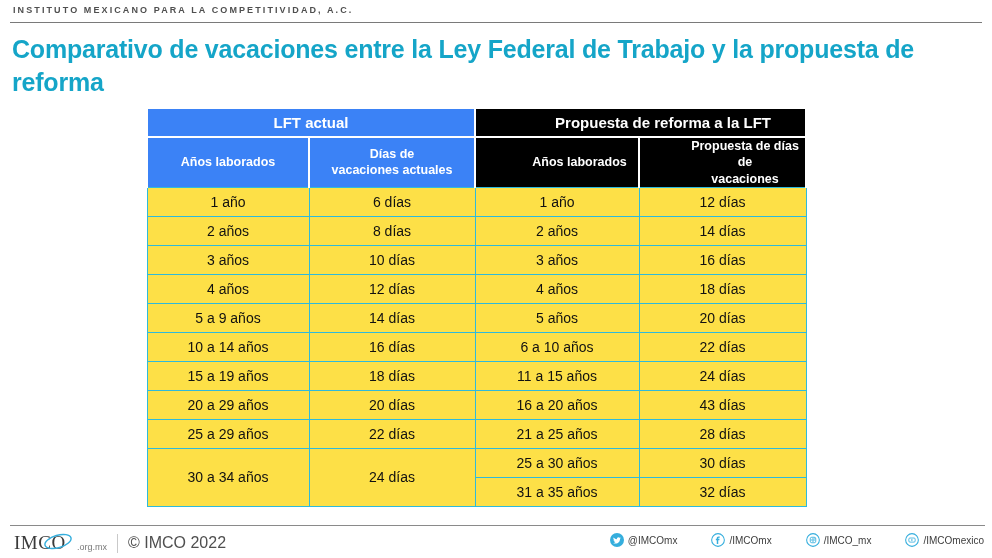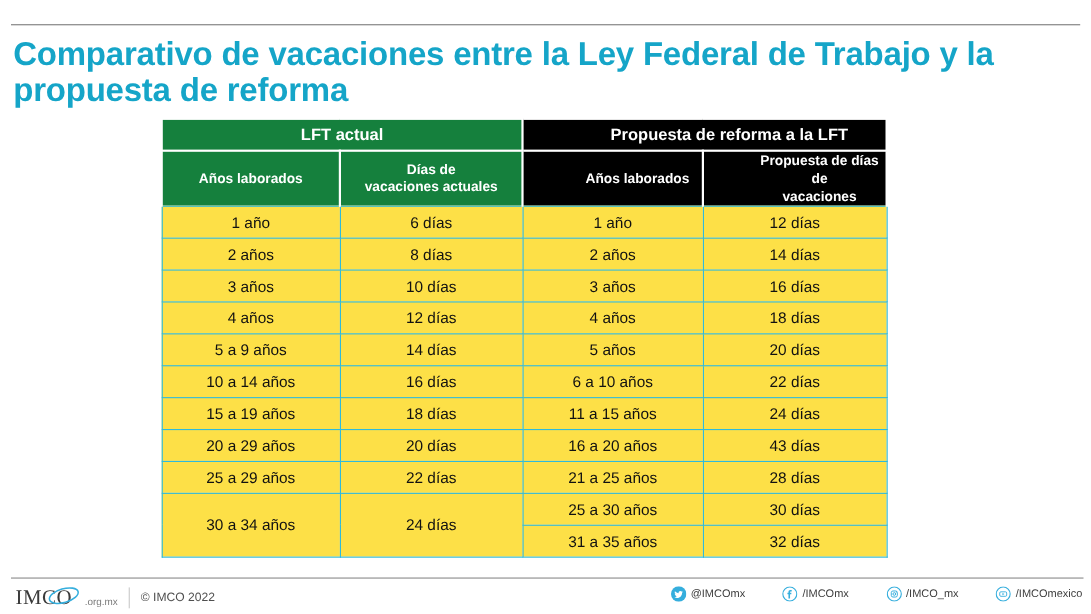--- a/index.html
+++ b/index.html
@@ -30,21 +30,21 @@
     top: 22px;
     border-top: 1px solid #7a7a7a;
   }
 
   
   .slide-title {
     position: absolute;
     left: 12px;
     top: 33px;
     width: 905px;
-    font-size: 30px;
+    font-size: 25px;
     line-height: 33px;
     font-weight: bold;
     color: #15A5C8;
     letter-spacing: -0.2px;
   }
 
   
   .table-wrap { position: absolute; left: 146px; top: 107px; }
   table.cmp {
     border-collapse: collapse;
@@ -53,21 +53,21 @@
   }
   table.cmp th {
     color: #ffffff;
     font-weight: bold;
     text-align: center;
     vertical-align: middle;
     border: 2px solid #ffffff;
   }
   th.group-h { height: 29px; font-size: 15px; }
   th.col-h   { height: 41px; font-size: 12.5px; line-height: 1.3; white-space: pre-line; border-bottom: 0 !important; }
-  .cyan-bg { background: #15803d; }
+  .cyan-bg { background: #3b82f6; }
   .gray-bg { background: #000000; padding-left: 45px; }
   table.cmp td {
     height: 29px;
     border: 1px solid #2FBADB;
     background: #fde047;
     text-align: center;
     vertical-align: middle;
     font-size: 14px;
     color: #111111;
   }
@@ -93,39 +93,40 @@
     position: absolute;
     left: 14px;
     top: 531px;
     display: flex;
     align-items: center;
     gap: 10px;
   }
   .logo-box { display: flex; align-items: flex-end; }
   .logo-domain { font-size: 9px; color: #7a7a7a; margin-left: 1px; margin-bottom: 3px; }
   .footer-divider { width: 1px; height: 19px; background: #c9c9c9; }
-  .copyright { font-size: 11px; color: #4f4f4f; }
+  .copyright { font-size: 16px; color: #4f4f4f; }
 
   .social-bar {
     position: absolute;
     right: 8px;
     top: 533px;
     display: flex;
     align-items: center;
     gap: 34px;
   }
   .social-item { display: flex; align-items: center; gap: 4px; cursor: pointer; }
   .social-item svg { width: 14px; height: 14px; display: block; }
   .social-handle { font-size: 10px; color: #3c3c3c; }
 </style>
 </head>
 <body>
 
 <div id="slide">
 
+  <div class="org-name">INSTITUTO MEXICANO PARA LA COMPETITIVIDAD, A.C.</div>
   <div class="top-rule"></div>
 
   <h1 class="slide-title">Comparativo de vacaciones entre la Ley Federal de Trabajo y la propuesta de reforma</h1>
 
   <div class="table-wrap">
     <table class="cmp">
       <colgroup>
         <col style="width:162px">
           <col style="width:166px">
           <col style="width:164px">

